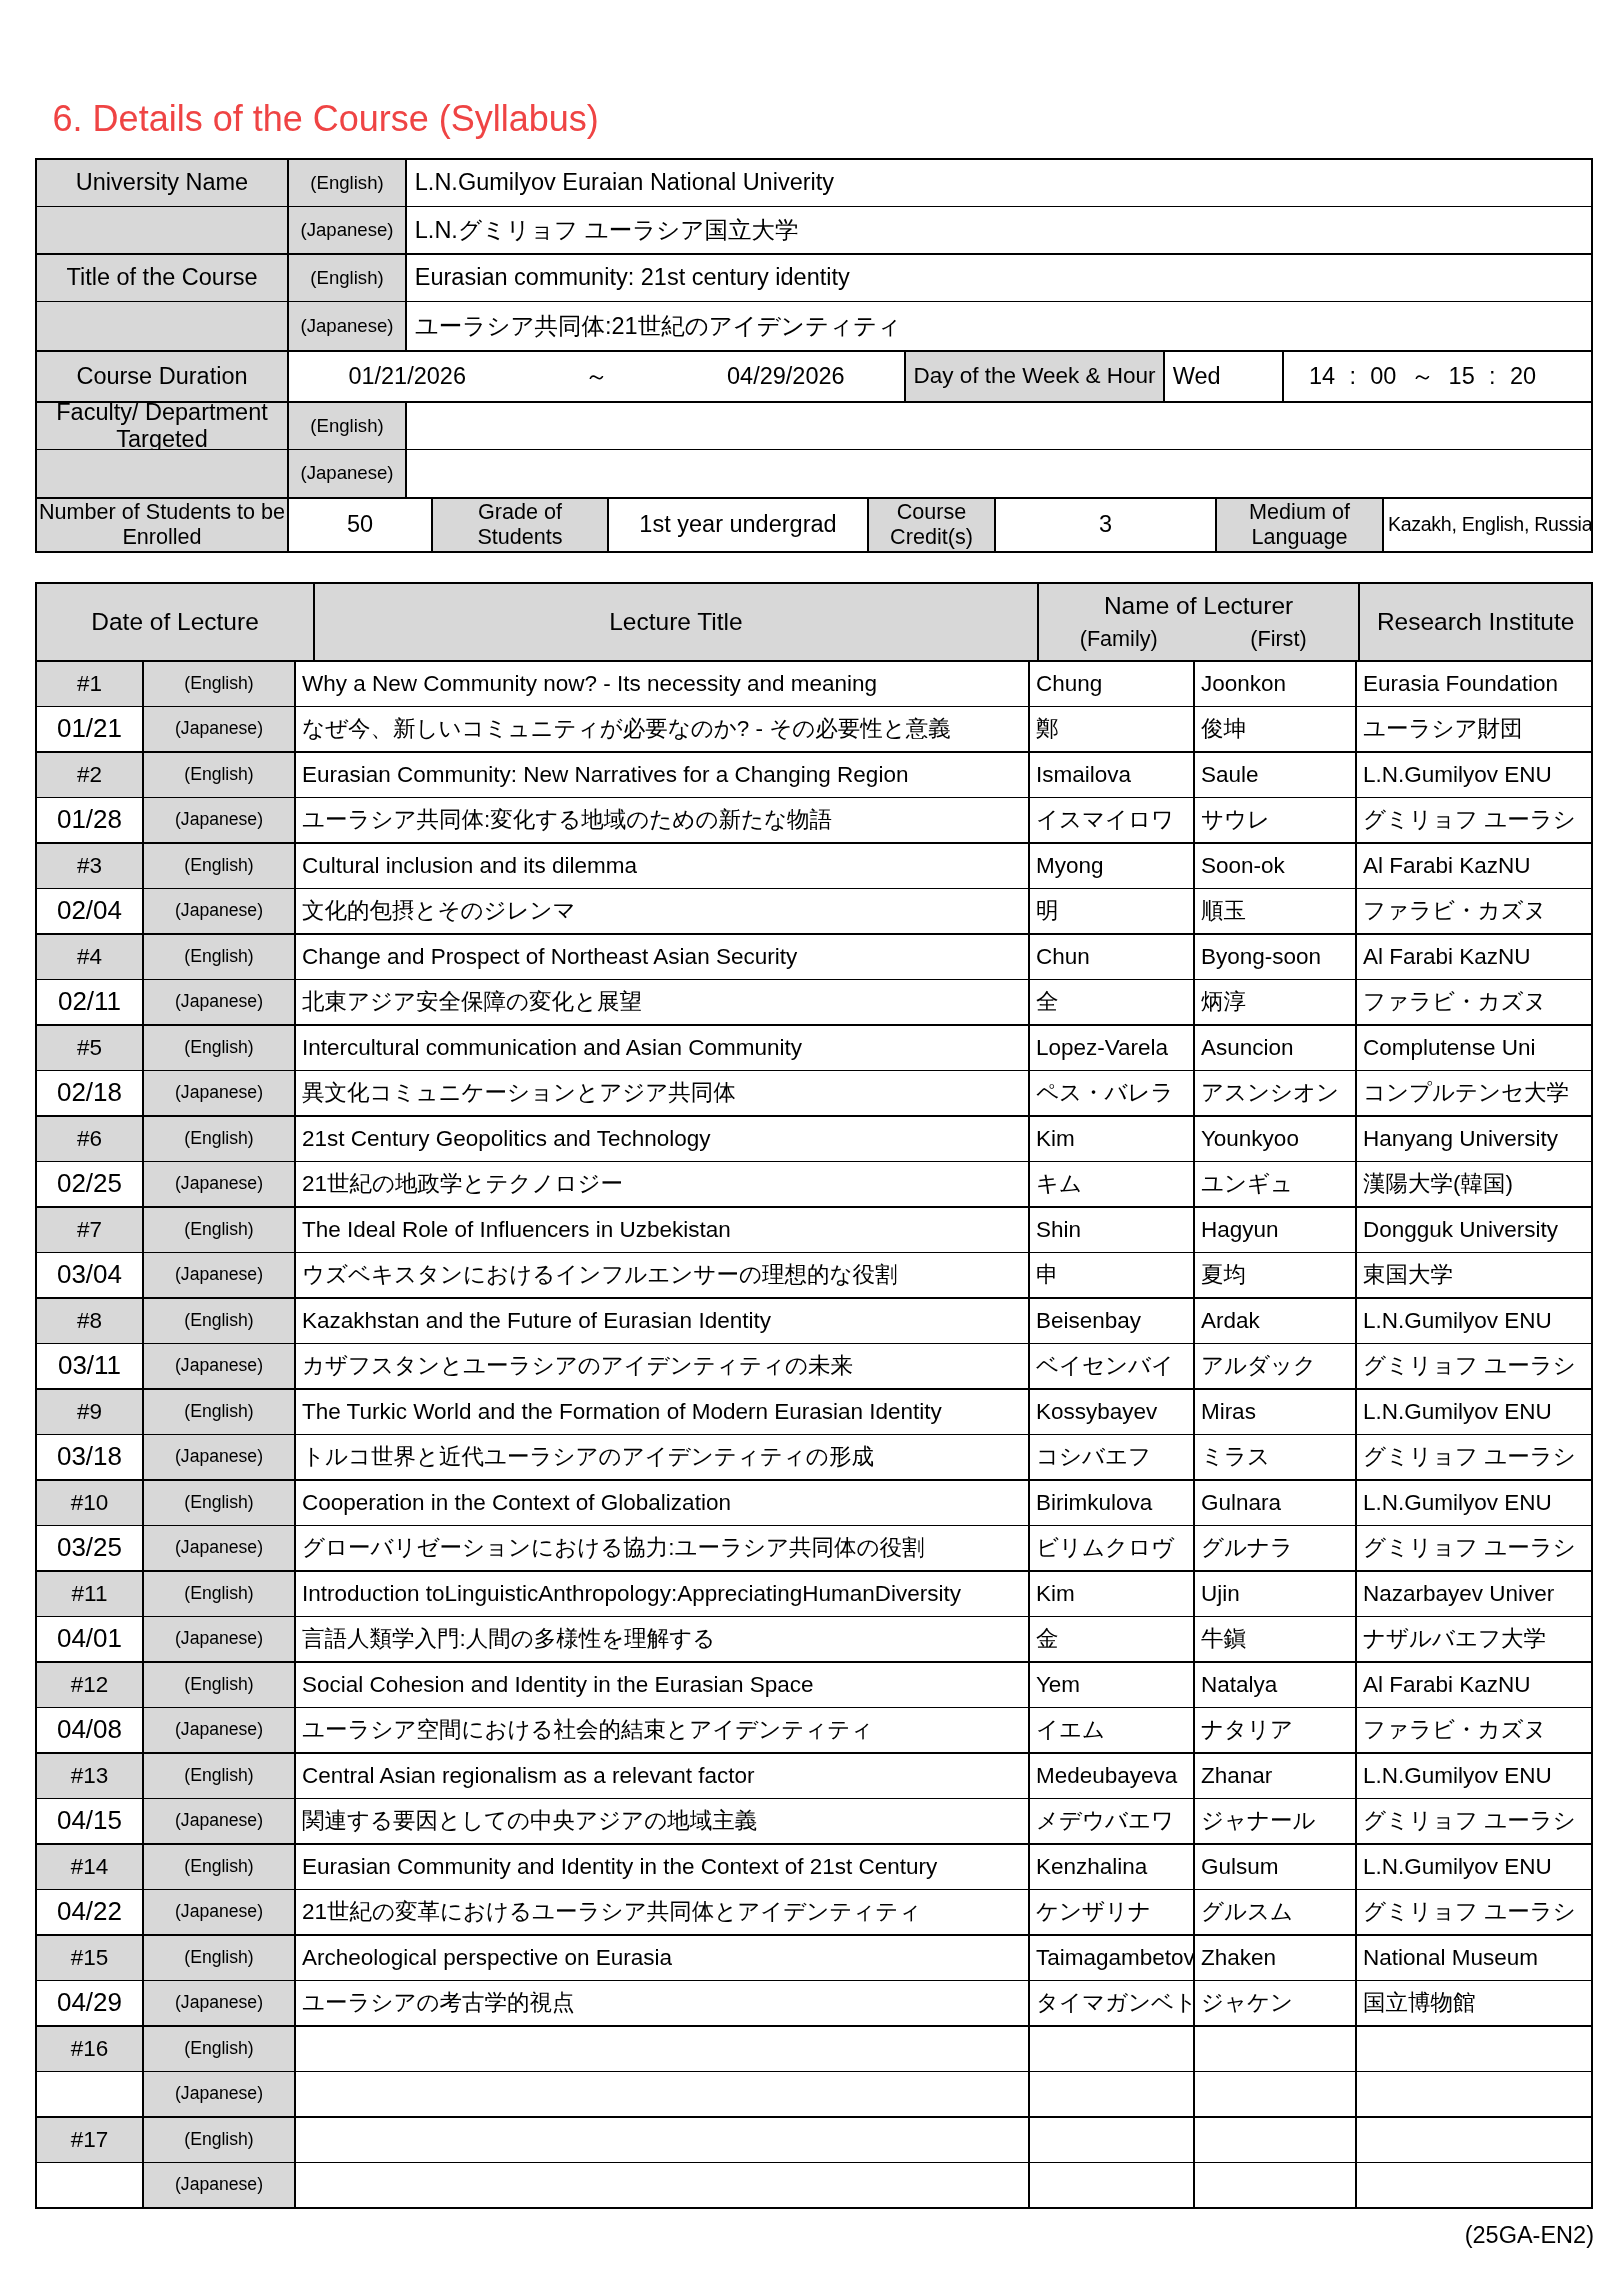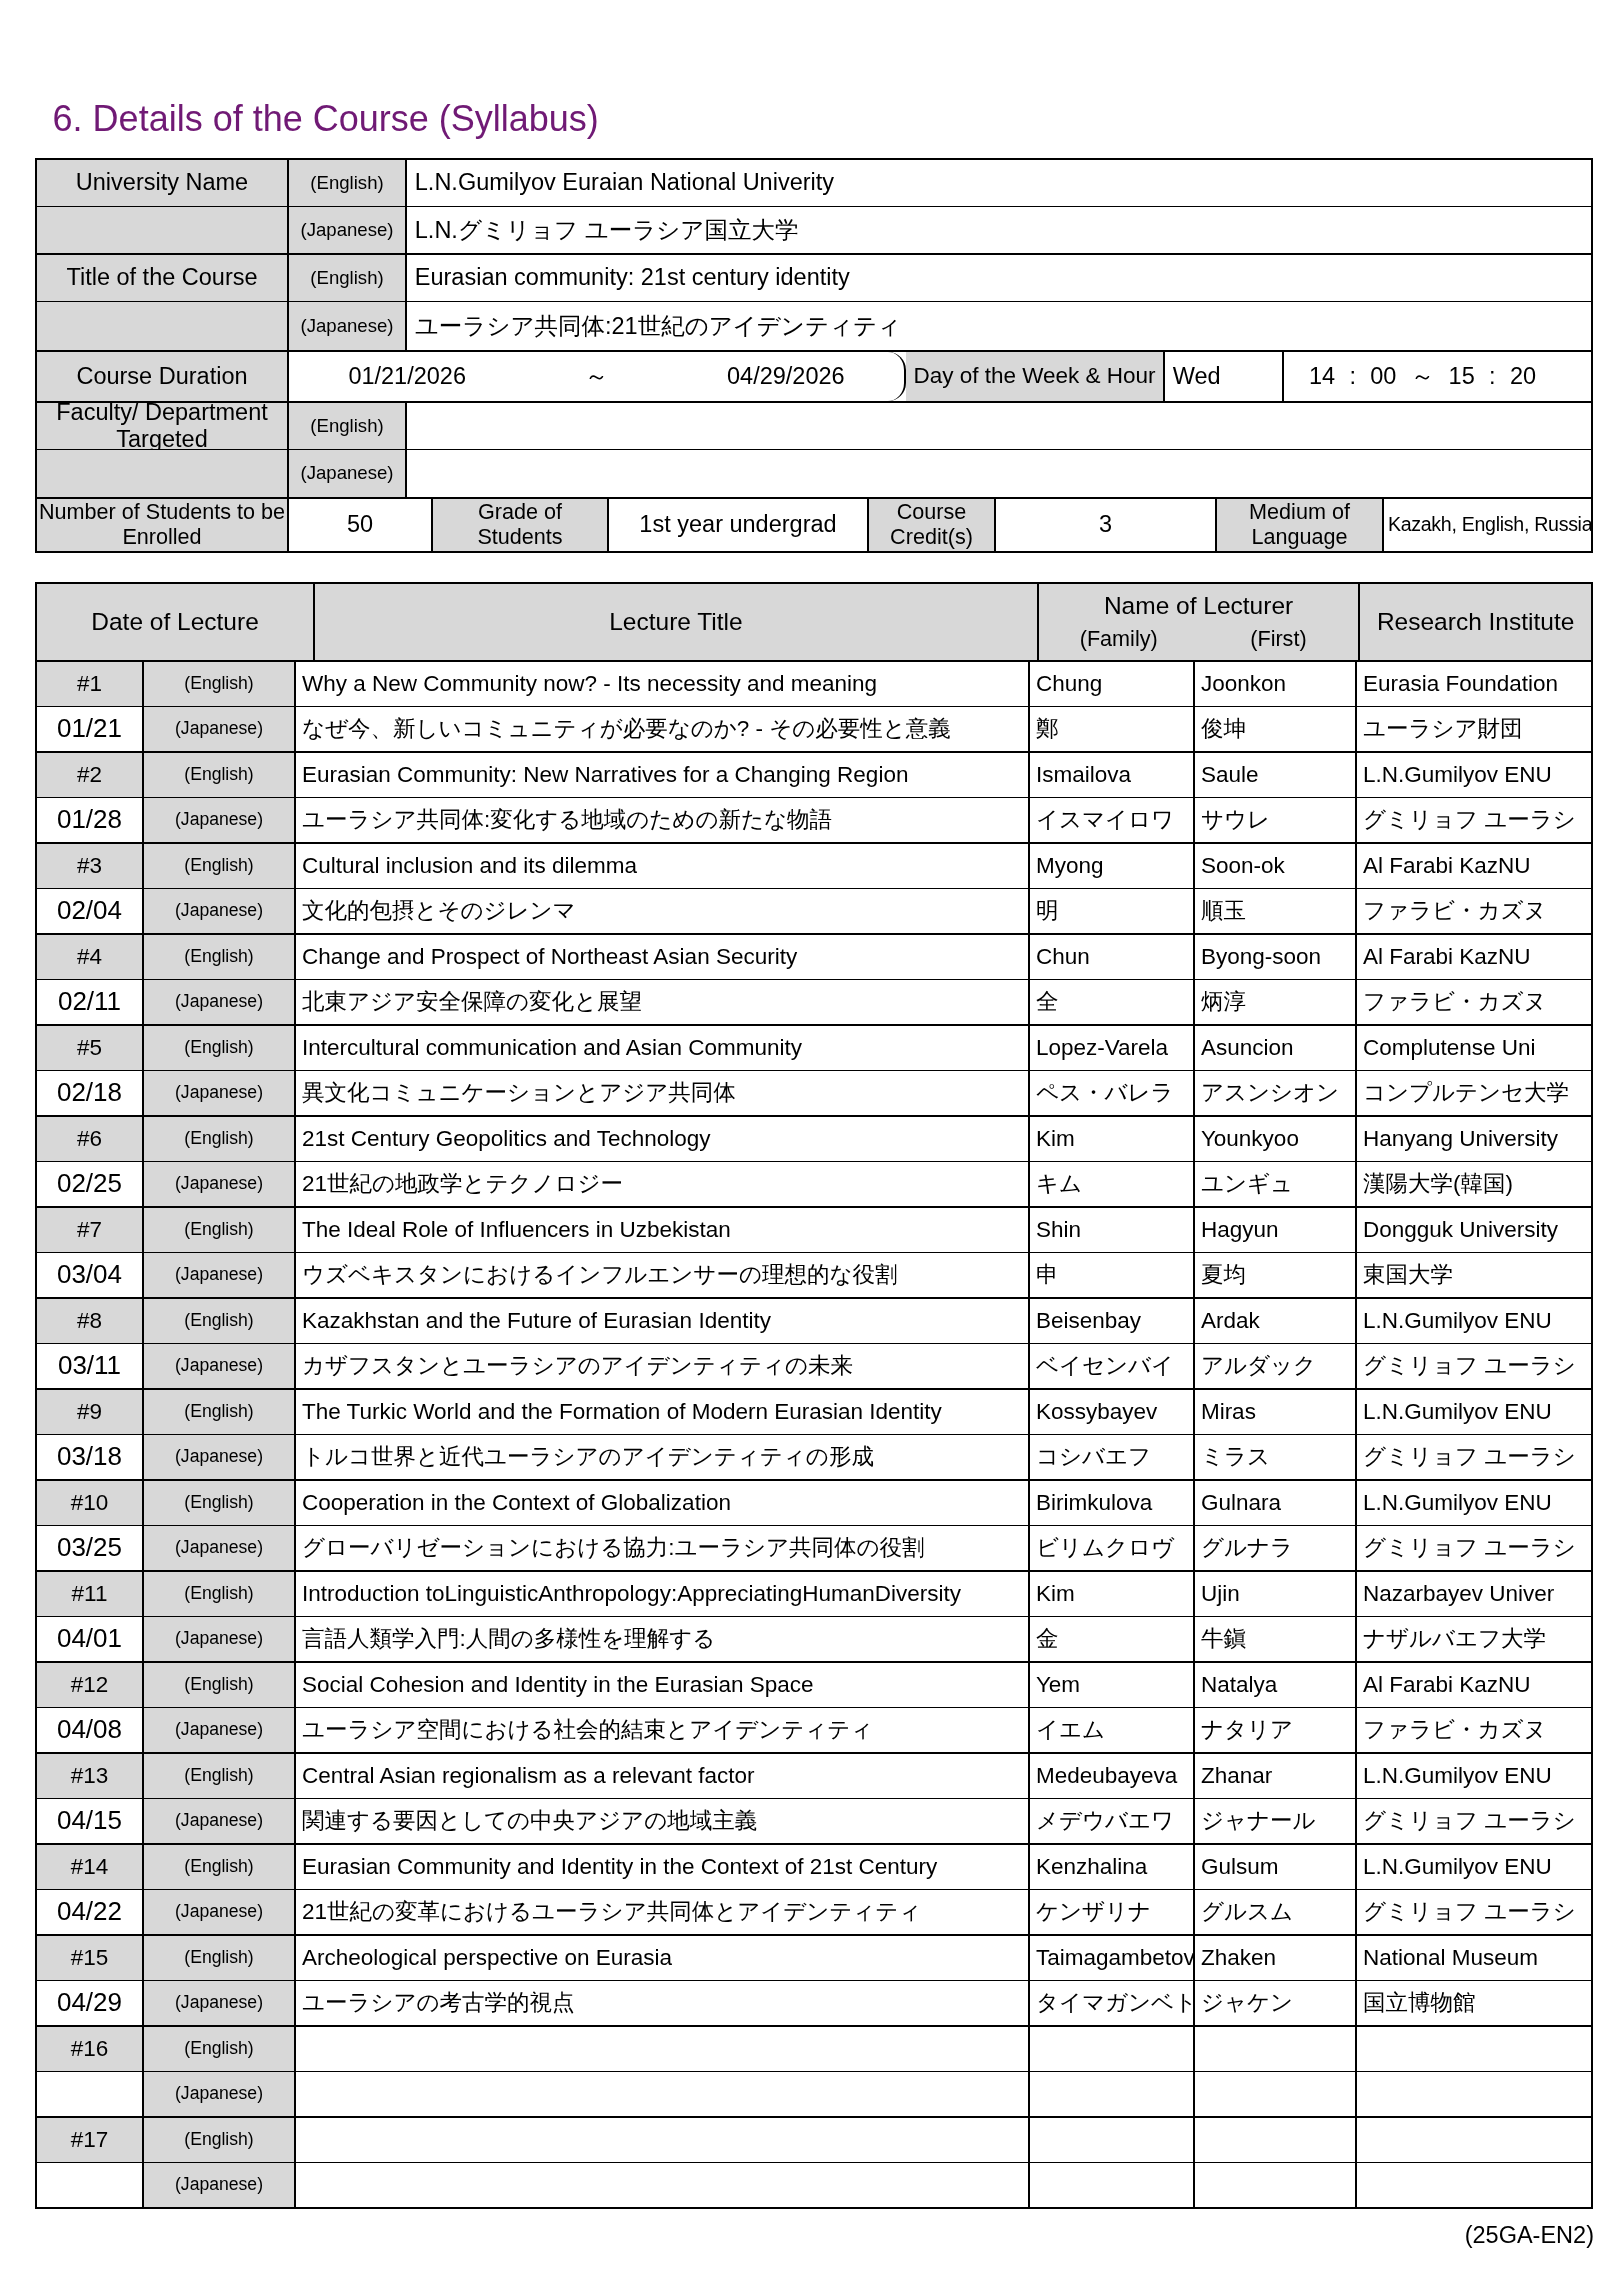--- a/index.html
+++ b/index.html
@@ -3,36 +3,36 @@
 <meta charset="utf-8">
 <style>
   html,body{margin:0;padding:0;}
   body{
     width:1621px;height:2292px;background:#ffffff;overflow:hidden;
     font-family:"Liberation Sans","DejaVu Sans",sans-serif;color:#000;
   }
   .page{margin-left:35px;width:1559px;}
   h1.doc-title{
     font-size:36px;font-weight:400;margin:0;padding:98px 0 17.6px 17.6px;
-    letter-spacing:0px;color:#701a75;
+    letter-spacing:0px;color:#ef4444;
   }
   
   .info-table{border:2.9px solid #000;width:1554px;}
   .i-row{display:flex;border-top:1px solid #000;}
   .i-row.first{border-top:none;}
   .i-row.thick{border-top:2.9px solid #000;}
   .cell{box-sizing:border-box;border-right:2px solid #000;display:flex;align-items:center;overflow:hidden;}
   .cell.last{border-right:none;}
   .gray{background:#d8d8d8;}
   .center{justify-content:center;text-align:center;}
   .i-lbl{width:252px;font-size:23.5px;white-space:normal;line-height:1.15;}
   .i-lang{width:118px;font-size:18.6px;white-space:nowrap;}
   .i-val{flex:1;font-size:23.5px;padding:0 7.8px;white-space:nowrap;background:#fff;}
   .h47{height:46px;} .h48{height:47px;} .h49{height:48px;} .h50{height:49px;} .h53{height:52px;}
-  .dur-val{width:617px;justify-content:space-around;font-size:23.5px;background:#fff;border-radius:18px;}
+  .dur-val{width:617px;justify-content:space-around;font-size:23.5px;background:#fff;}
   .dayhour-lbl{width:259px;font-size:22.5px;white-space:nowrap;}
   .wed-cell{width:119px;font-size:23.5px;padding-left:7.8px;background:#fff;}
   .time-cell{width:277px;font-size:23.5px;justify-content:center;word-spacing:7.8px;background:#fff;border-radius:15px;}
   .st-count{width:144px;font-size:23.5px;background:#fff;}
   .st-gradelbl{width:176px;font-size:21.6px;white-space:normal;line-height:1.15;}
   .st-grade{width:260px;font-size:23.5px;background:#fff;}
   .st-credlbl{width:127px;font-size:21.6px;white-space:normal;line-height:1.15;}
   .st-cred{width:221px;font-size:23.5px;background:#fff;}
   .st-medlbl{width:167px;font-size:21.6px;white-space:normal;line-height:1.15;}
   .st-med{width:207px;font-size:19.6px;letter-spacing:-0.3px;padding:0 3.9px;white-space:nowrap;background:#fff;}

